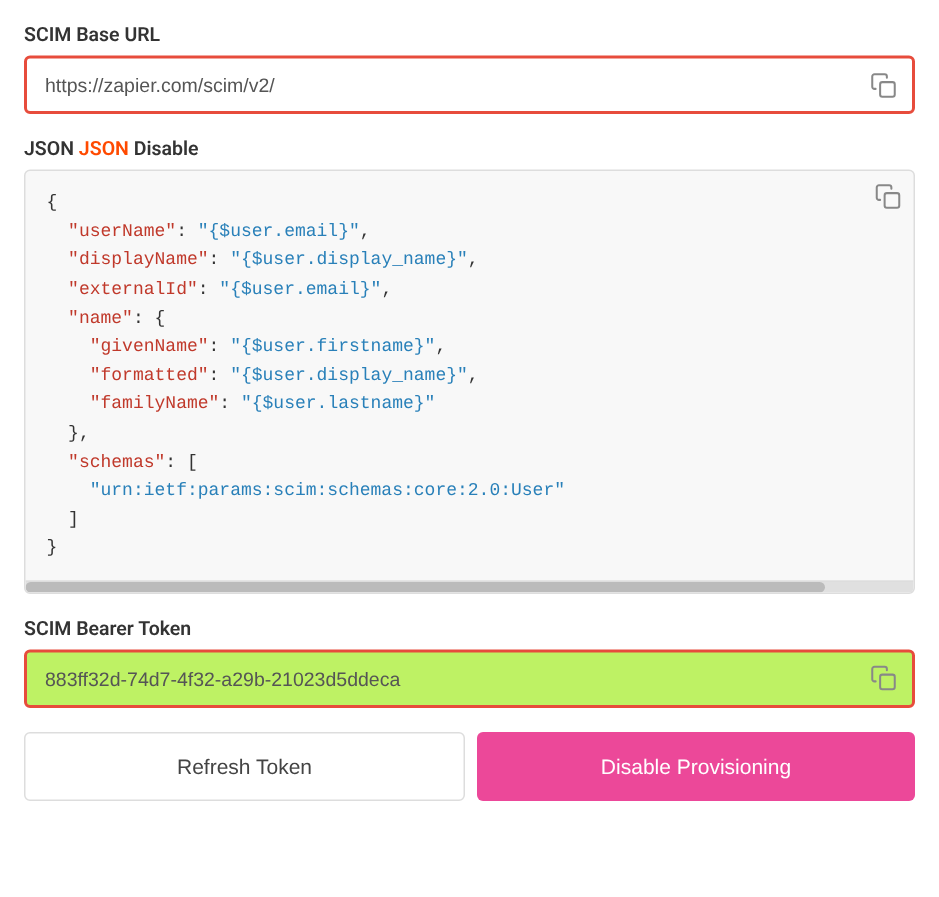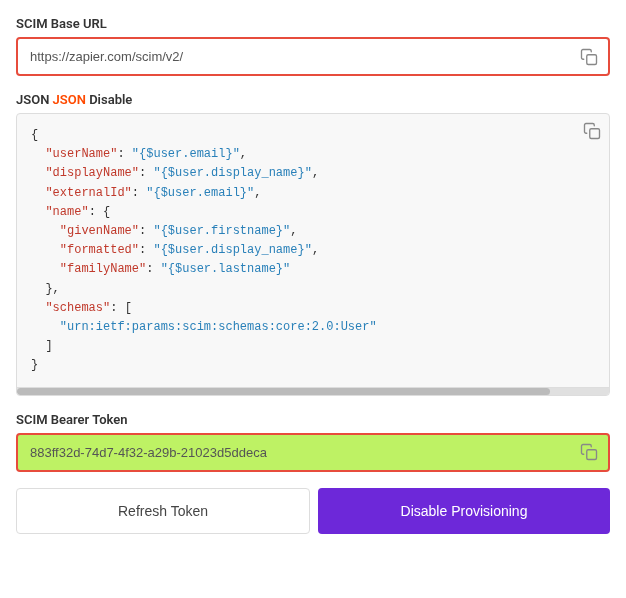--- a/index.html
+++ b/index.html
@@ -162,21 +162,21 @@
       font-size: 14px;
       font-weight: 500;
       color: #444;
       cursor: pointer;
       transition: background 0.2s;
     }
 
     .btn-disable {
       flex: 1;
       padding: 14px 16px;
-      background: #6d28d9;
+      background: #ec4899;
       border: none;
       border-radius: 4px;
       font-size: 14px;
       font-weight: 500;
       color: #ffffff;
       cursor: pointer;
       transition: background 0.2s;
     }
   </style>
 </head>

